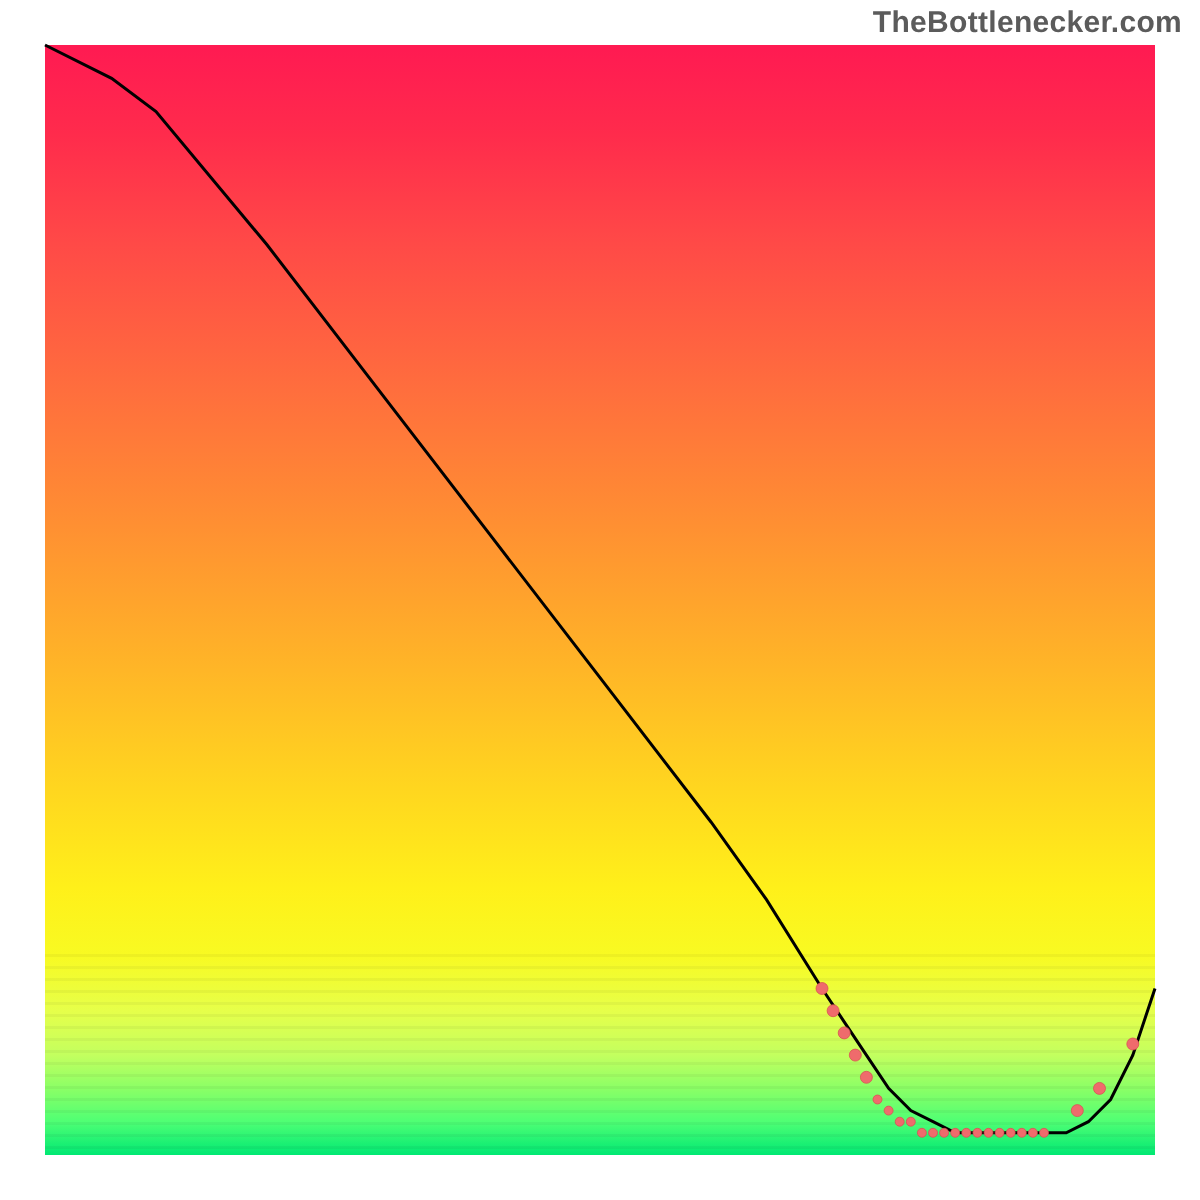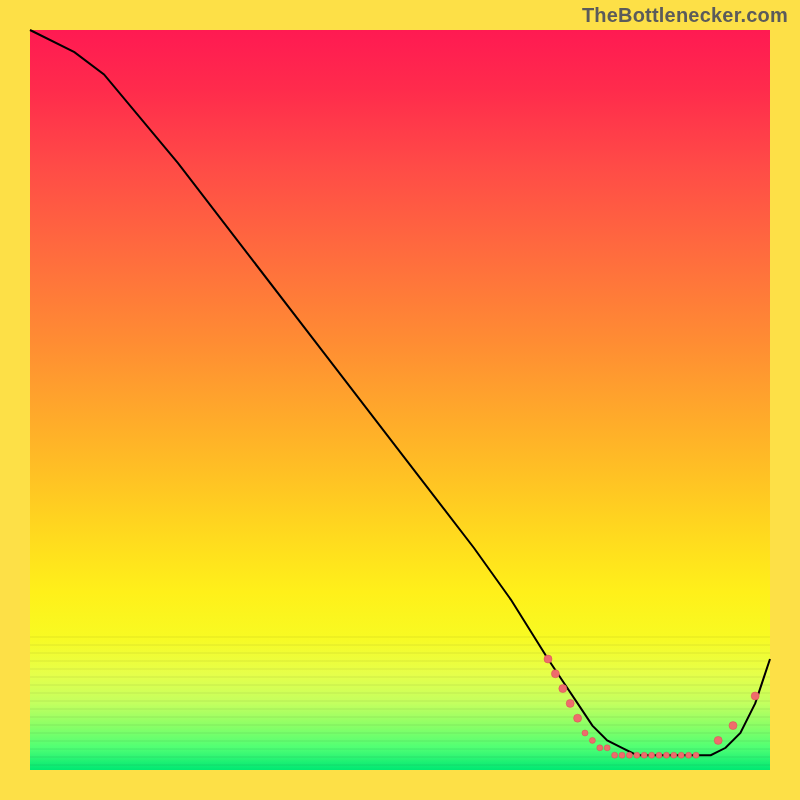--- a/index.html
+++ b/index.html
@@ -8,21 +8,21 @@
     width: 800px;
     height: 800px;
     background: #000;
     overflow: hidden;
     font-family: Arial, Helvetica, sans-serif;
   }
   .frame {
     position: relative;
     width: 800px;
     height: 800px;
-    background: #fde047;
+    background: #ffffff;
   }
   .watermark {
     position: absolute;
     top: 4px;
     right: 12px;
     font-size: 20px;
     font-weight: 600;
     color: #5b5b5b;
     letter-spacing: 0.2px;
     z-index: 5;

